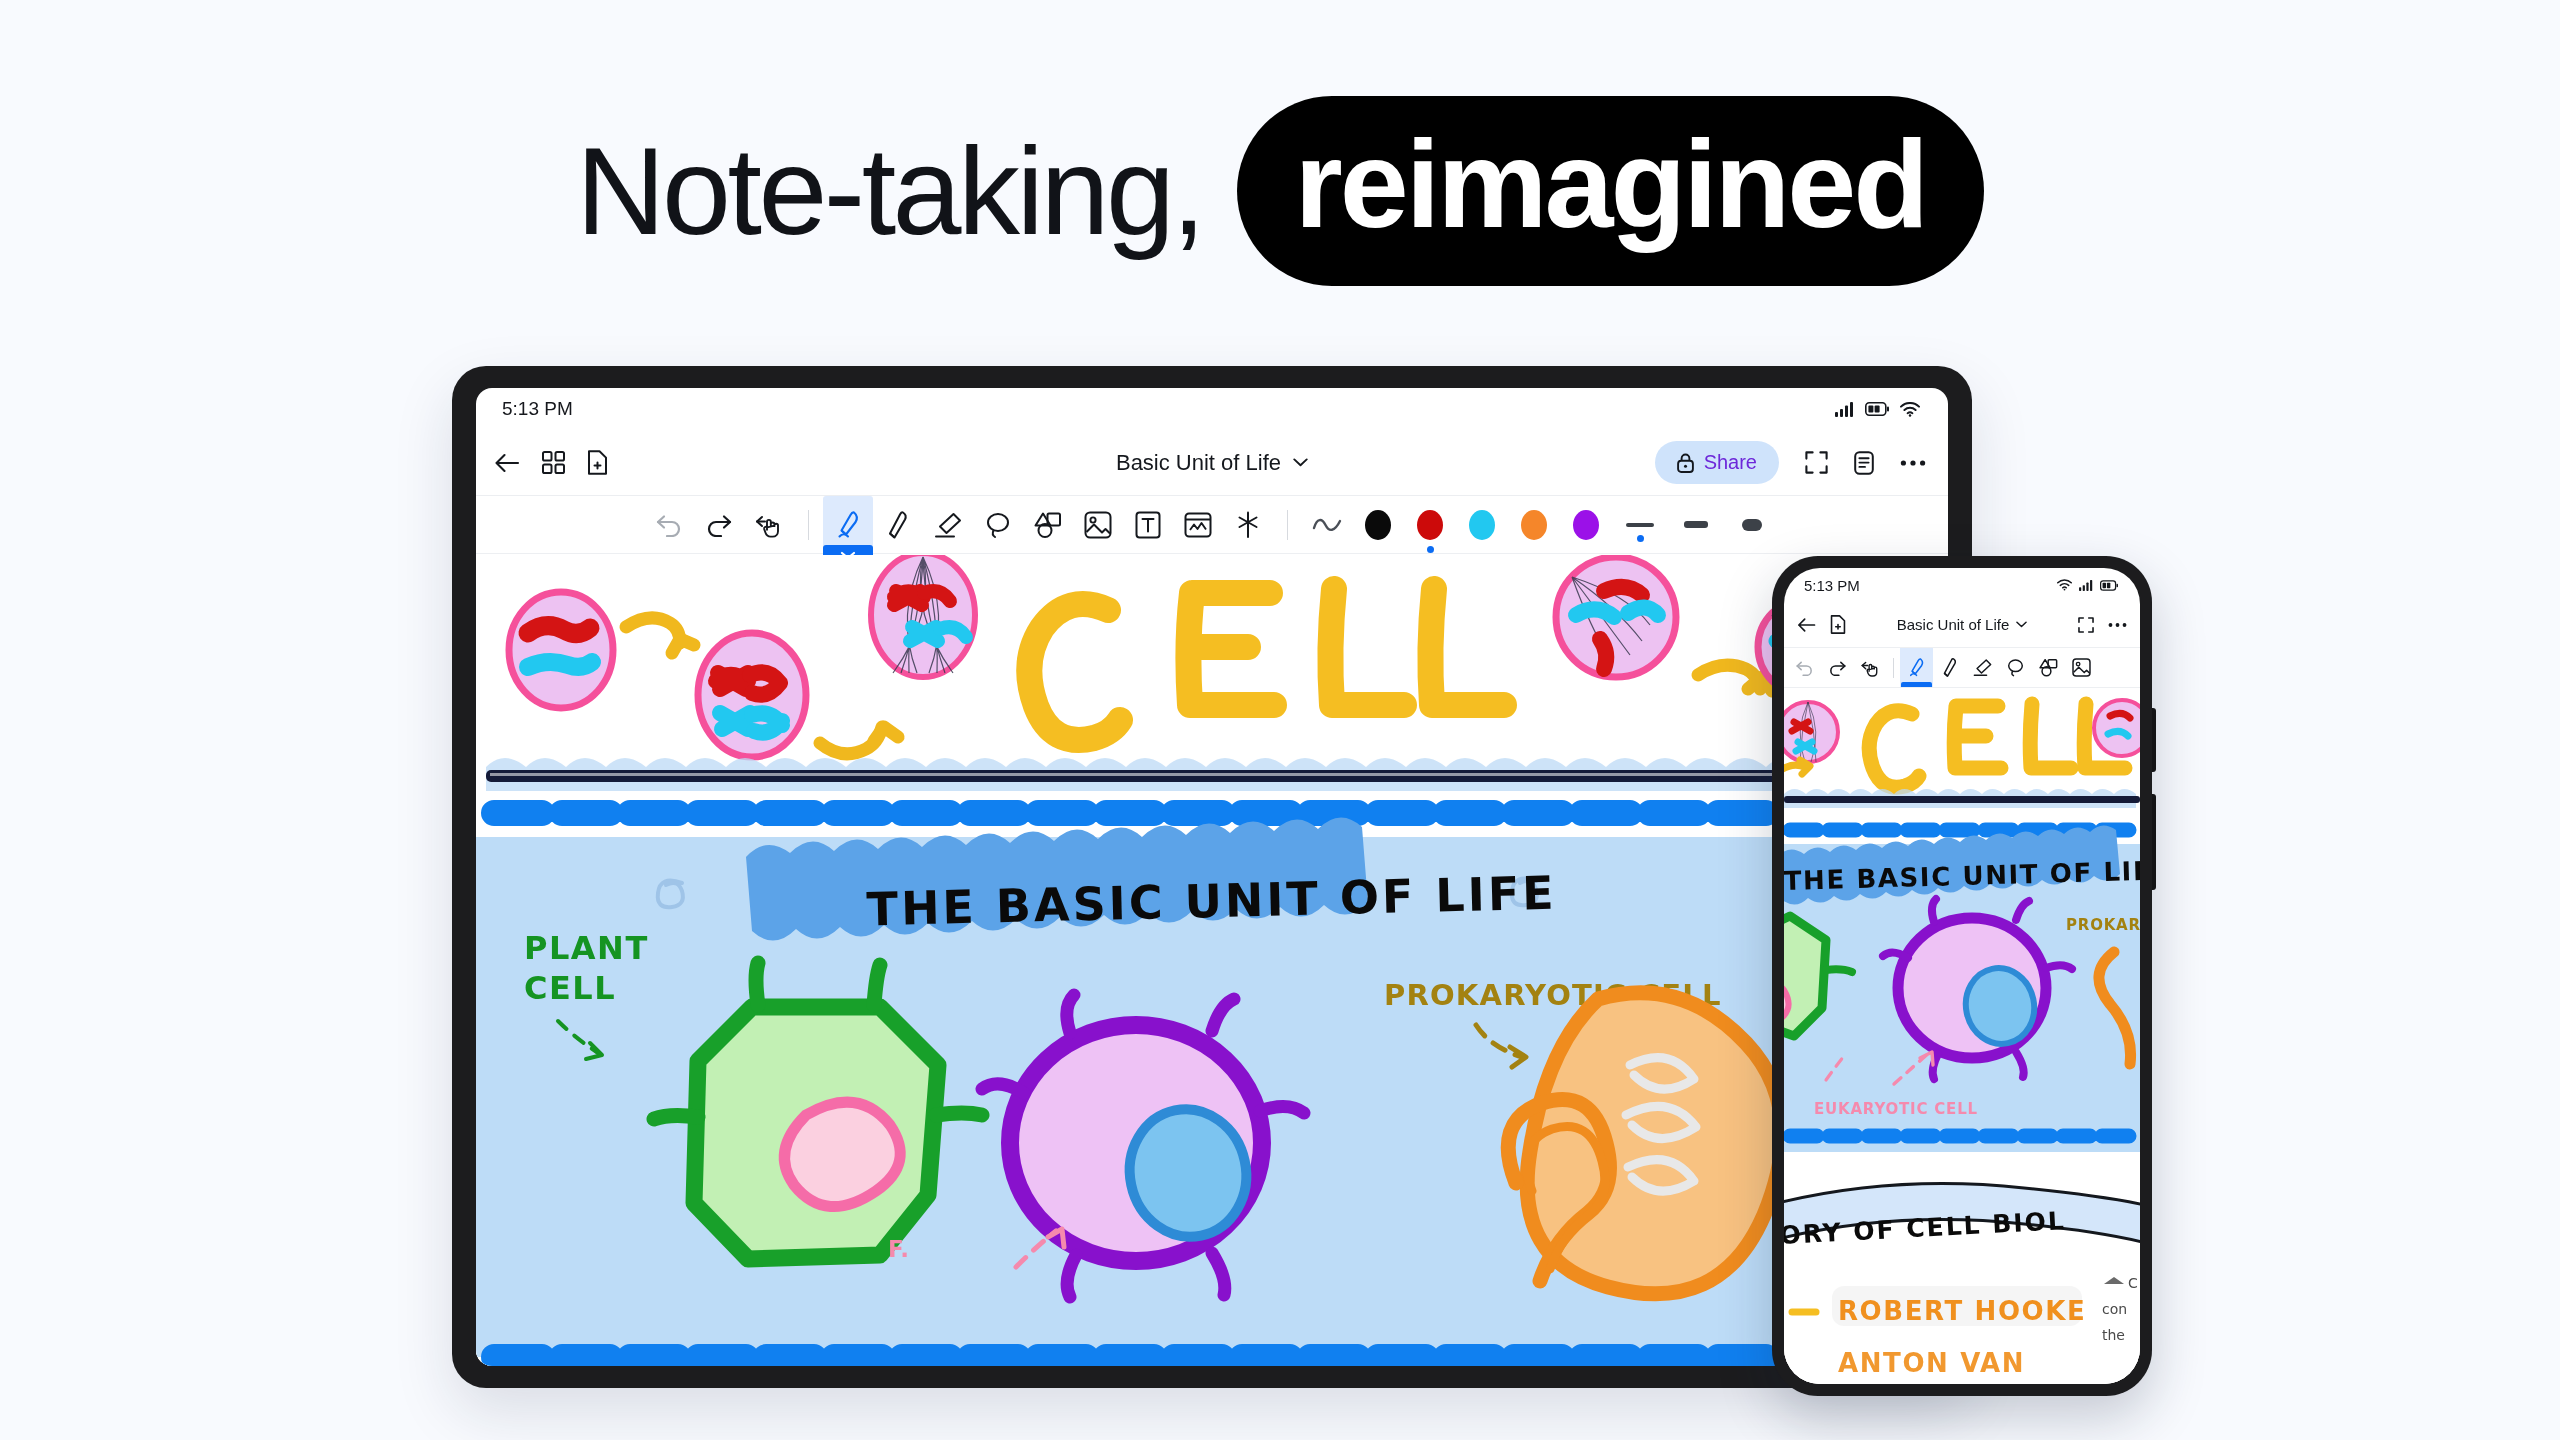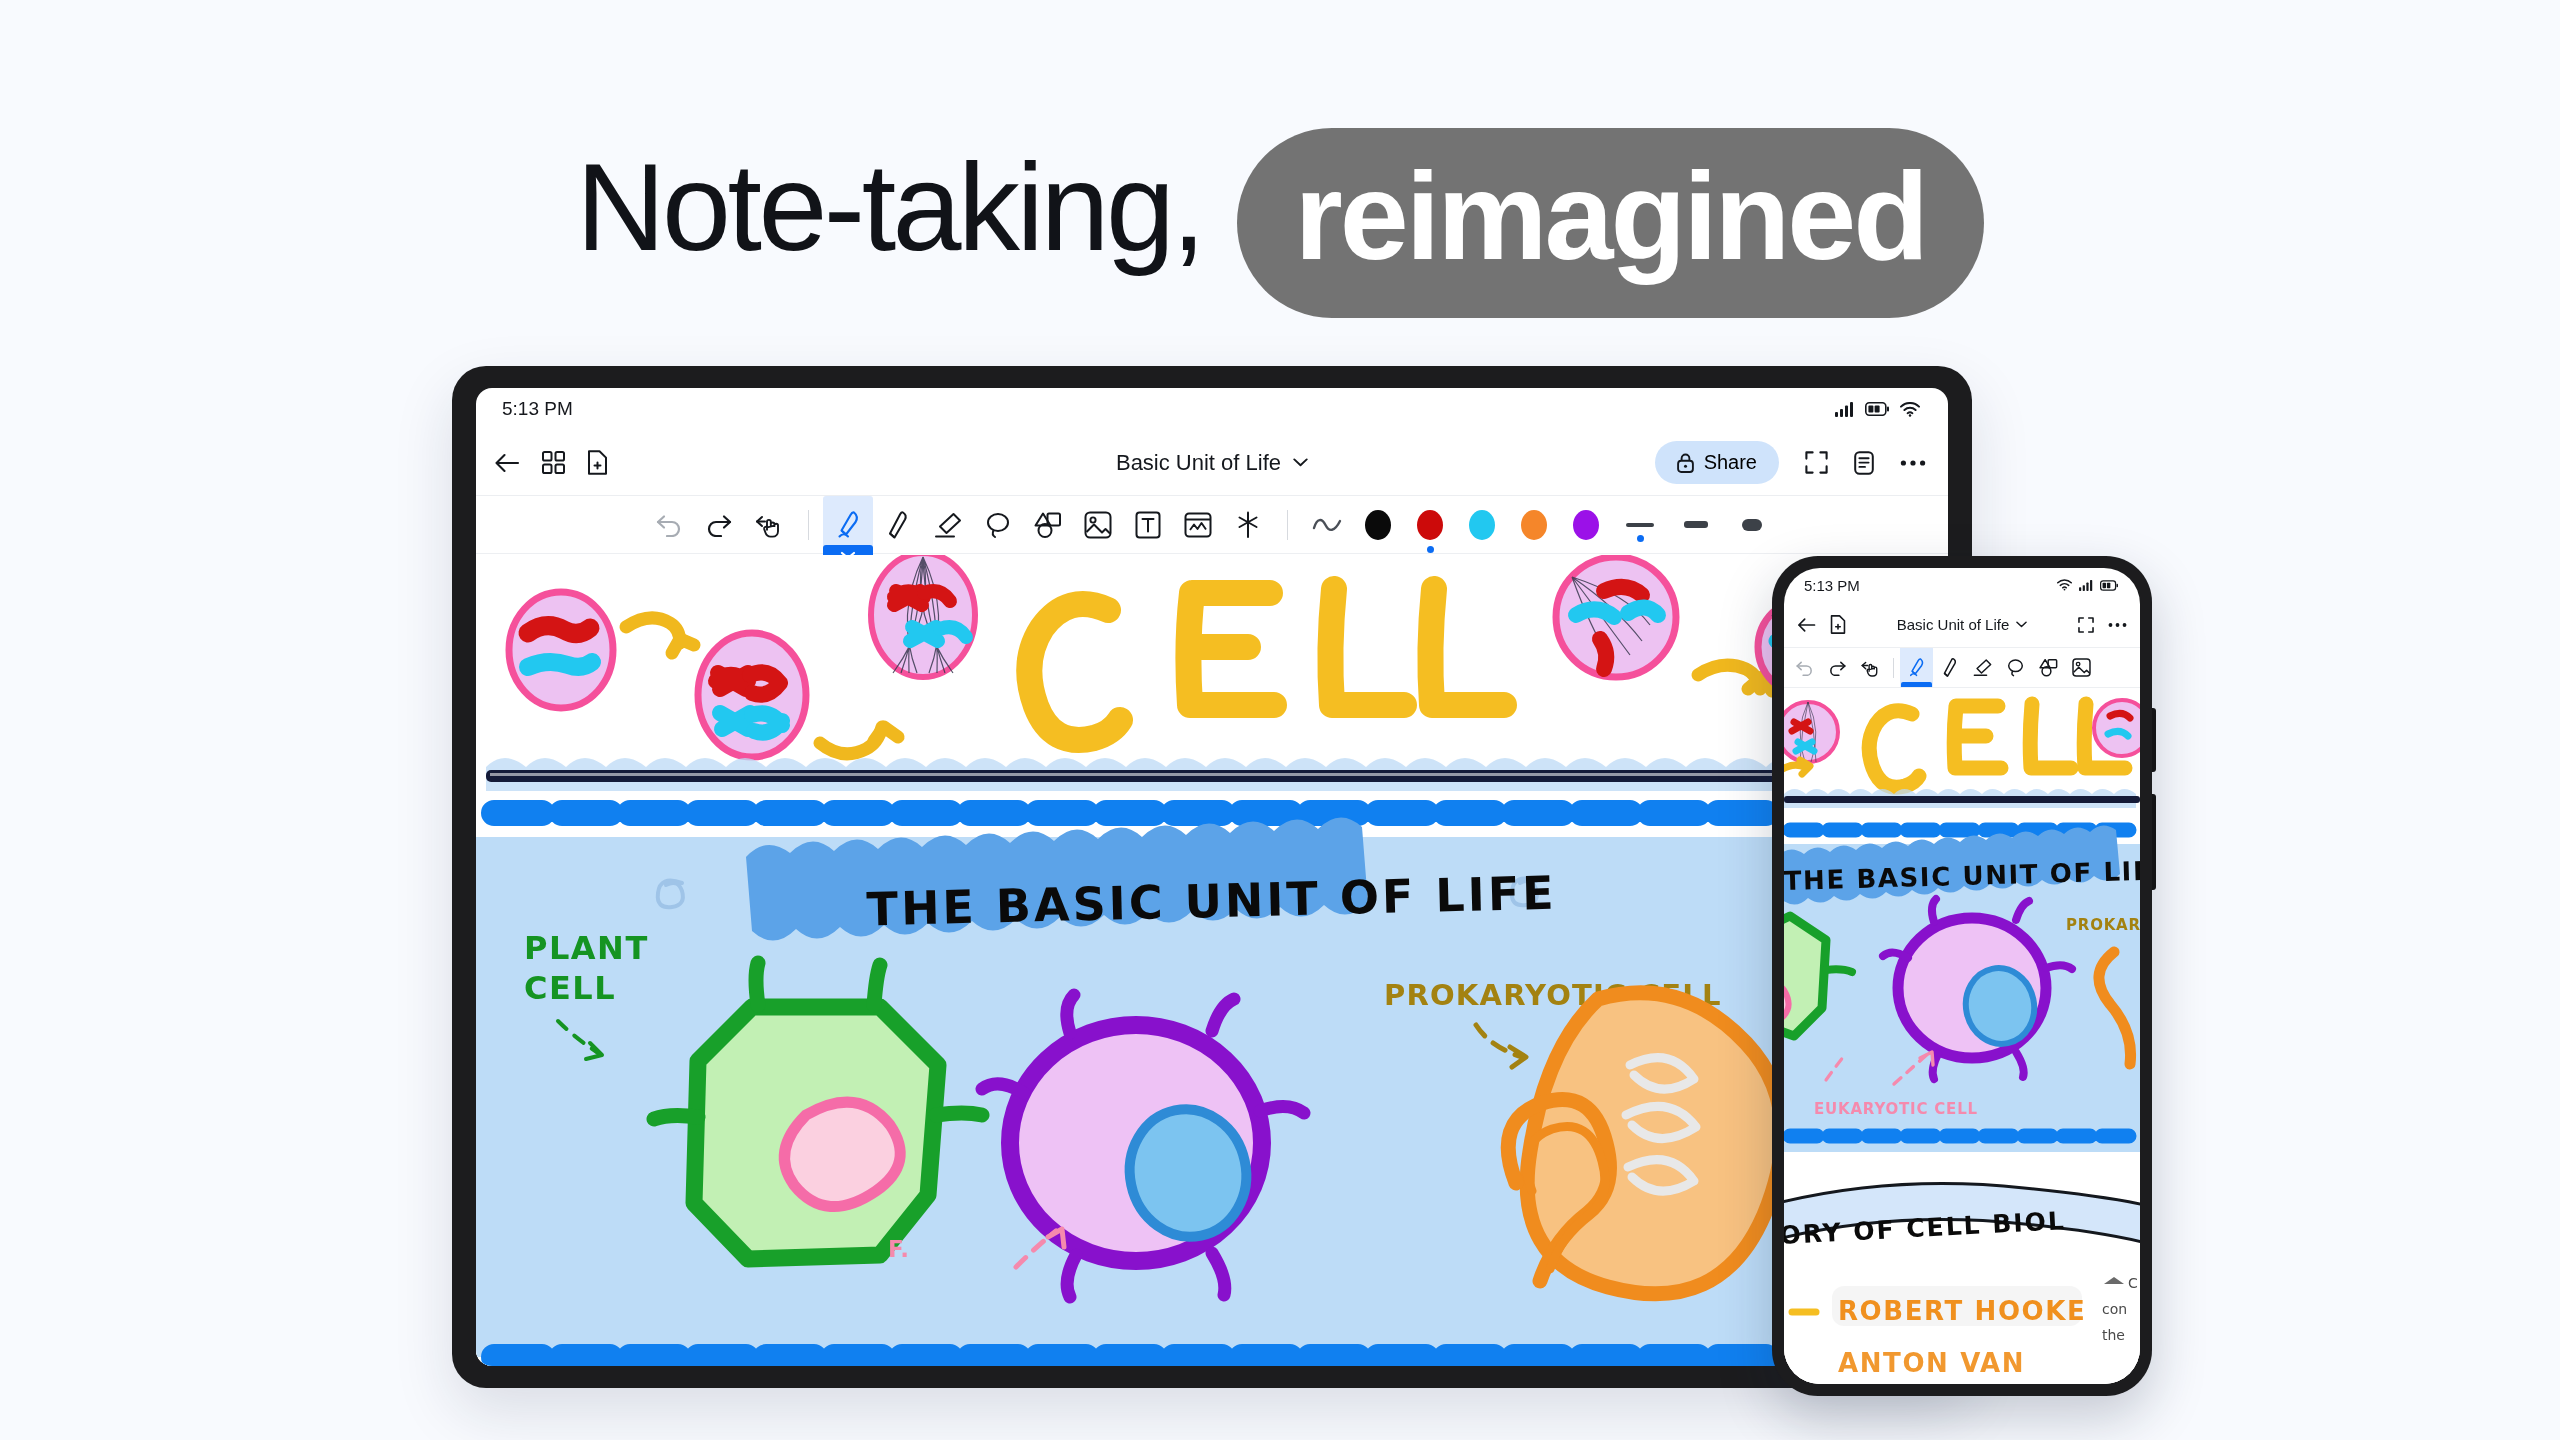--- a/index.html
+++ b/index.html
@@ -22,30 +22,29 @@
     white-space: nowrap;
   }
   .headline-plain {
     font-size: 124px;
     font-weight: 400;
     letter-spacing: -3.5px;
     color: #111318;
     line-height: 1.0;
   }
   .headline-pill {
-    background: #737373;
+    background: #000000;
     color: #ffffff;
     font-size: 124px;
     font-weight: 700;
     letter-spacing: -3px;
     line-height: 1.0;
     border-radius: 999px;
     padding: 26px 58px 40px 58px;
     display: inline-block;
-    margin-top: 32px;
   }
 
   
   .tablet {
     position: absolute;
     left: 452px;
     top: 366px;
     width: 1520px;
     height: 1022px;
     background: #1C1C1E;
@@ -101,21 +100,21 @@
     gap: 26px;
     z-index: 2;
   }
   .share-btn {
     display: flex; align-items: center; gap: 10px;
     background: #CFE3FB;
     border-radius: 999px;
     padding: 10px 22px;
     font-size: 20px;
     font-weight: 500;
-    color: #000000;
+    color: #6d28d9;
   }
 
   .t-toolbar {
     height: 58px;
     display: flex;
     align-items: center;
     justify-content: center;
     gap: 0;
     border-bottom: 1px solid #EDEFF2;
     position: relative;

